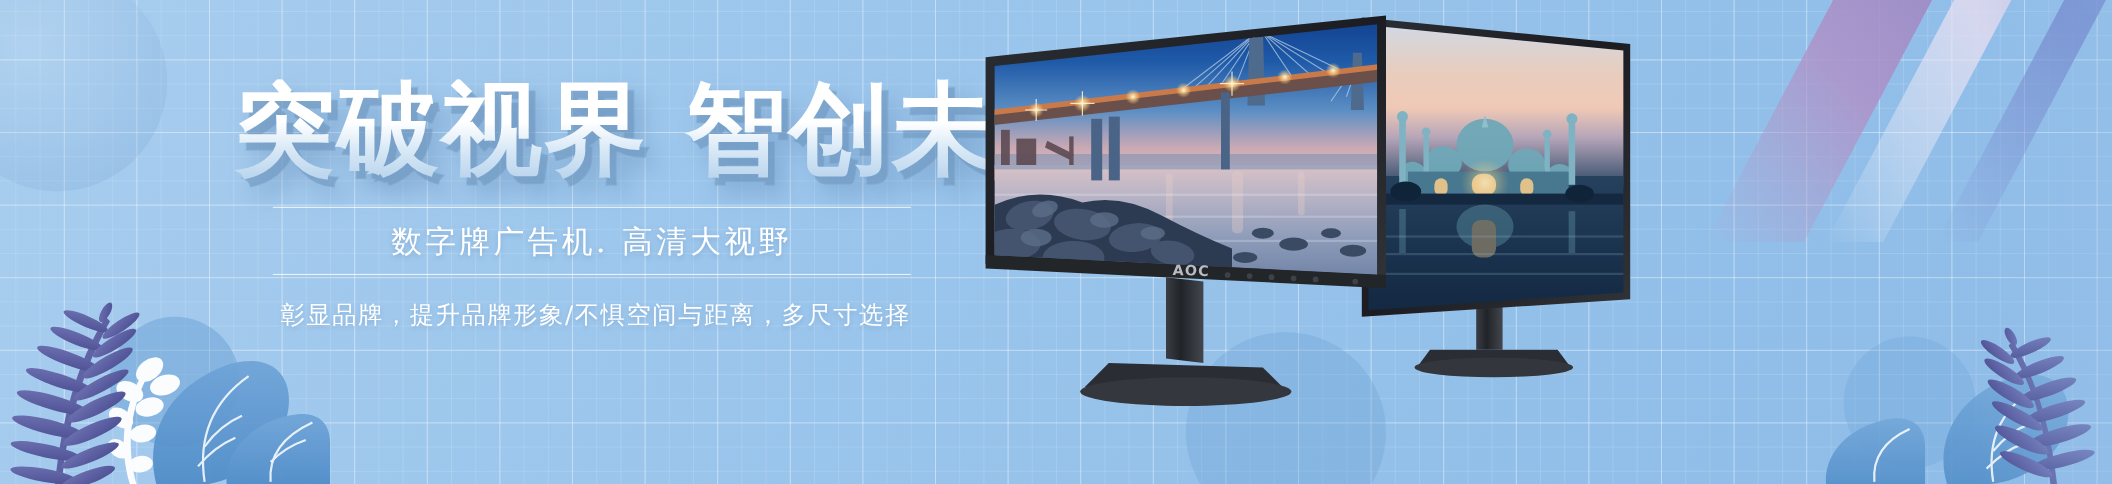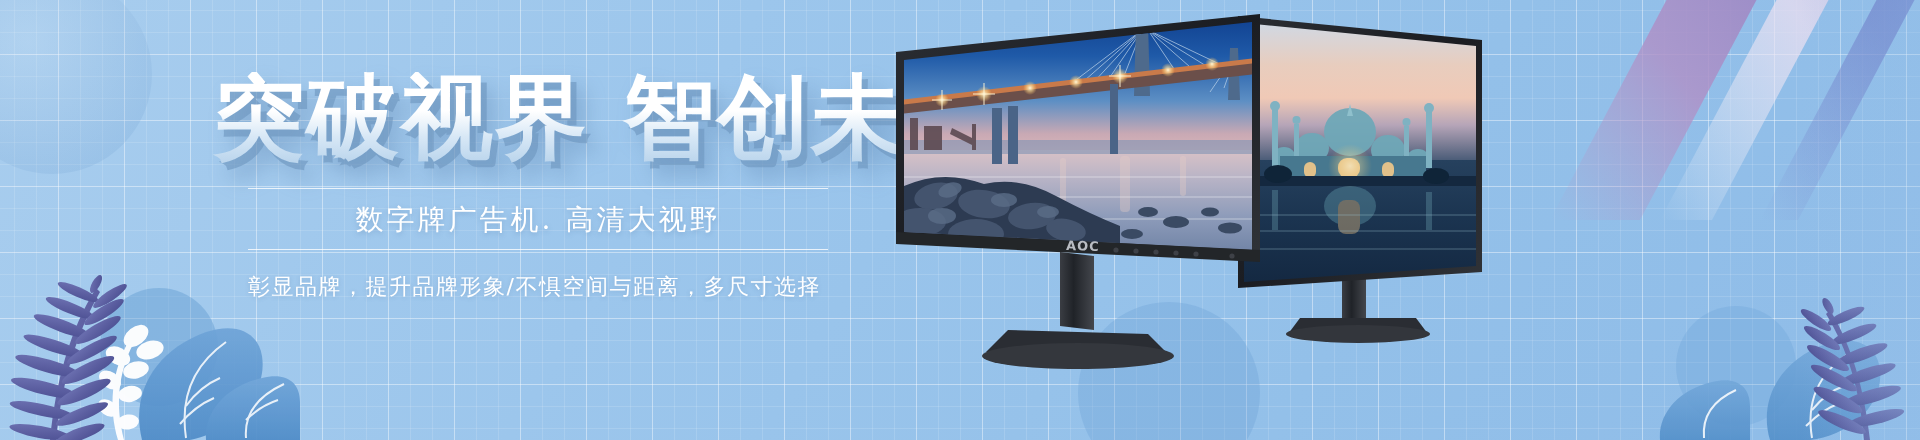--- a/index.html
+++ b/index.html
@@ -64,21 +64,21 @@
   .rule{ height:1px; background:rgba(255,255,255,.78); width:100%; }
   .subtitle{
     font-family:"DejaVu Serif","Liberation Serif",serif;
     font-size:28px; color:#ffffff; letter-spacing:3px;
     text-align:center; padding:12px 0 10px; white-space:nowrap;
     text-shadow:0 2px 5px rgba(80,120,165,.35);
   }
   .tagline{
     font-family:"DejaVu Sans","Liberation Sans",sans-serif;
     font-size:22px; color:#ffffff; letter-spacing:1.5px;
-    text-align:left; padding-top:22px; white-space:nowrap;
+    text-align:right; padding-top:22px; white-space:nowrap;
     text-shadow:0 1px 4px rgba(80,120,165,.30);
   }
 
   
   .monitors{ position:absolute; left:880px; top:0; width:1040px; height:440px; }
 
   .leafsprig{ position:absolute; left:1040px; top:22px; width:190px; height:150px; }
   .leaf-left{ position:absolute; left:0; bottom:0; width:300px; height:260px; }
   .leaf-right{ position:absolute; right:0; bottom:0; width:300px; height:230px; }
 

